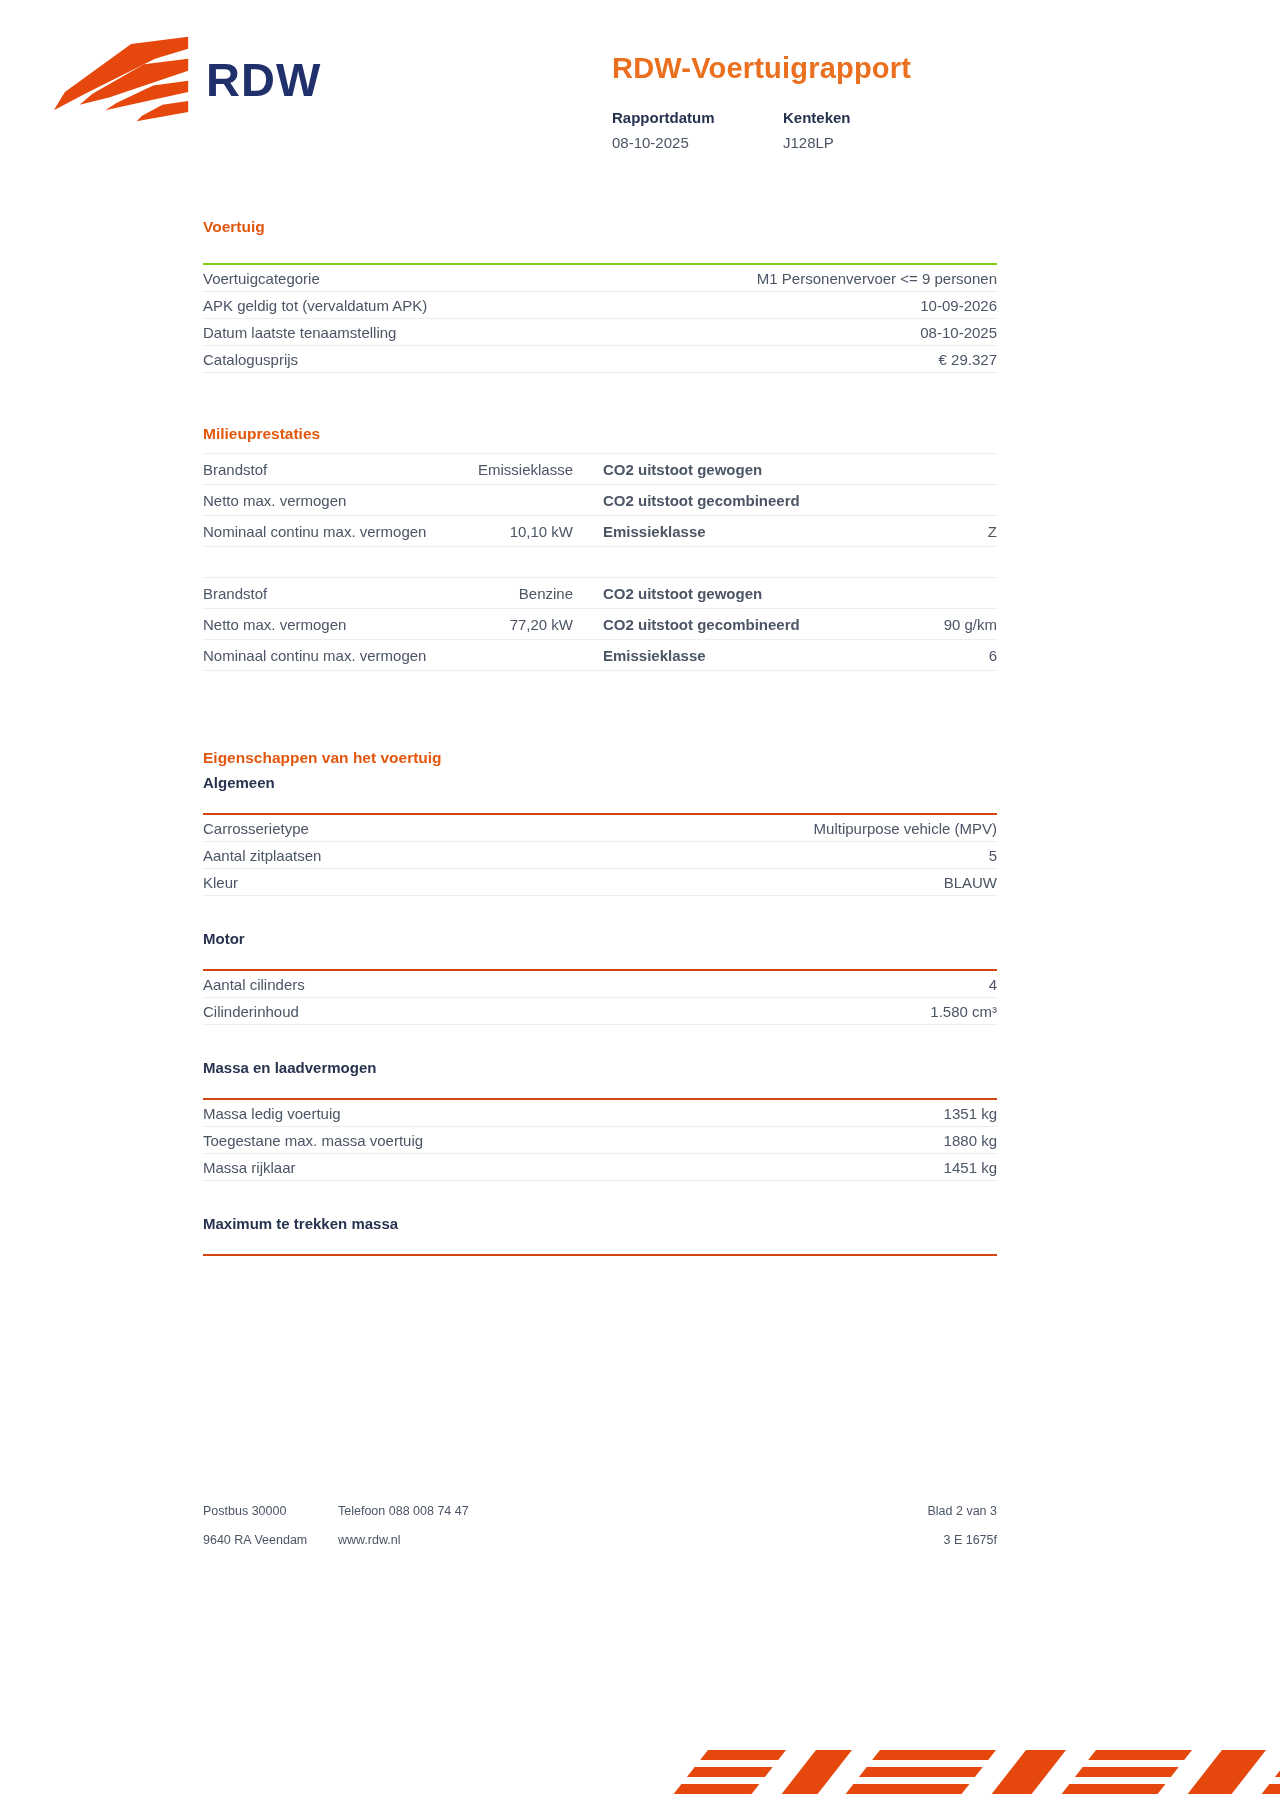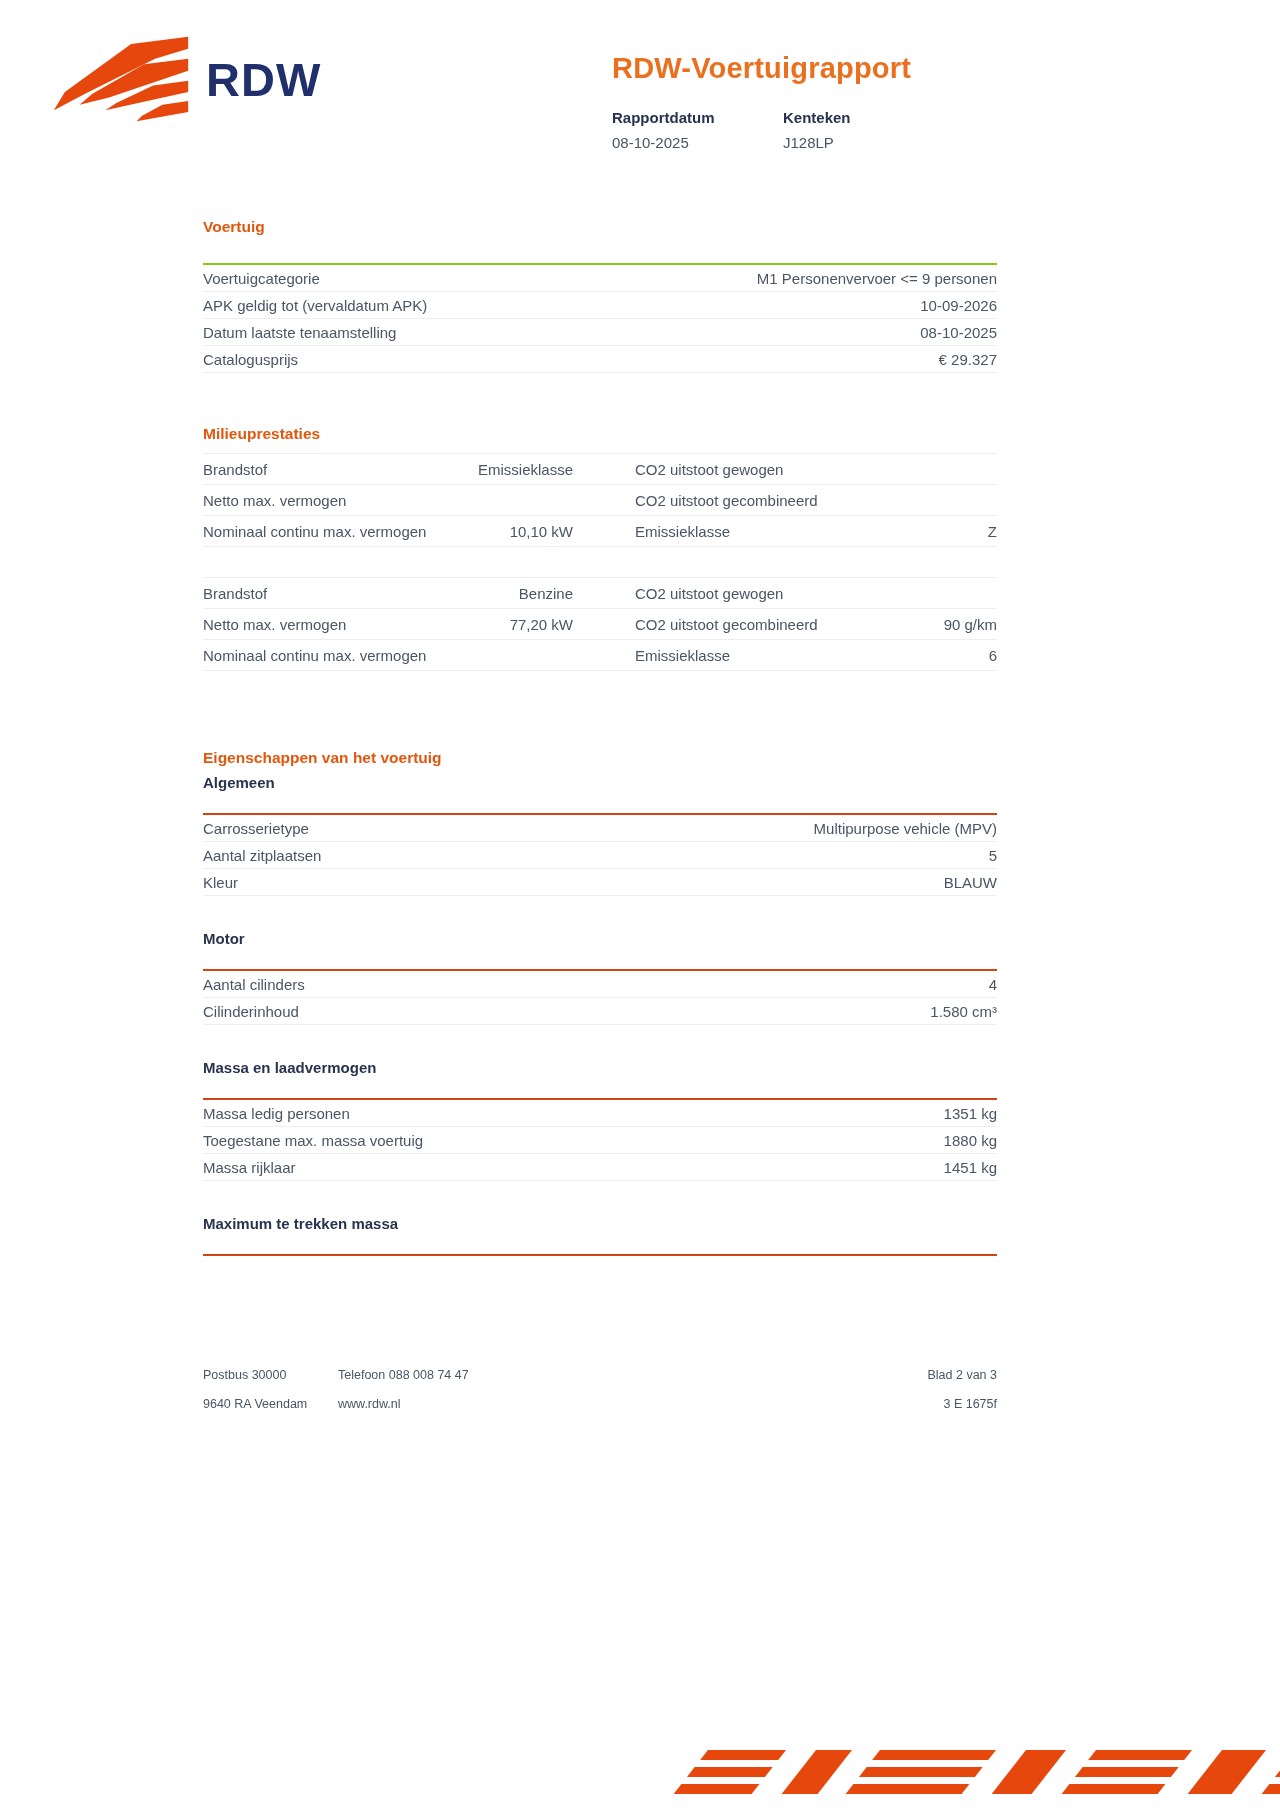--- a/index.html
+++ b/index.html
@@ -43,33 +43,33 @@
   .kv-value { color: #4b5565; text-align: right; }
 
   .milieu-table { margin-top: 10px; border-top: 1px solid #eceef2; }
   .milieu-table.second { margin-top: 30px; }
   .milieu-row {
     display: flex; align-items: center; height: 31px;
     border-bottom: 1px solid #eceef2; font-size: 15px;
   }
   .ml1 { width: 250px; }
   .mv1 { width: 120px; text-align: right; }
-  .ml2 { margin-left: 62px; flex: 1; }
+  .ml2 { margin-left: 30px; flex: 1; font-weight: bold; }
   .mv2 { min-width: 120px; text-align: right; }
 
   .subsection { margin-top: 34px; }
   .subsection.first { margin-top: 7px; }
   .subsection-title {
     font-size: 15px; font-weight: bold; color: #28334f;
     padding-bottom: 22px; border-bottom: 2px solid #cf4410;
   }
   .subsection .kv-table { margin-top: 0; border-top: none; }
 
   
-  .footer { position: absolute; left: 203px; top: 1368px; width: 794px; font-size: 12.5px; color: #4b5565; }
+  .footer { position: absolute; left: 203px; top: 1504px; width: 794px; font-size: 12.5px; color: #4b5565; }
   .footer-row { display: flex; align-items: center; }
   .footer-row + .footer-row { margin-top: 15px; }
   .f-col1 { width: 135px; }
   .f-col2 { flex: 1; }
   .f-col3 { text-align: right; }
 
   
   .bottom-art {
     position: absolute; right: 0; bottom: 6px;
     width: 620px; height: 56px; overflow: hidden;
@@ -211,21 +211,21 @@
             <span class="kv-label">Cilinderinhoud</span>
             <span class="kv-value">1.580 cm³</span>
           </div>
         </div>
       </div>
 
       <div class="subsection">
         <div class="subsection-title">Massa en laadvermogen</div>
         <div class="kv-table">
           <div class="kv-row">
-            <span class="kv-label">Massa ledig personen</span>
+            <span class="kv-label">Massa ledig voertuig</span>
             <span class="kv-value">1351 kg</span>
           </div>
           <div class="kv-row">
             <span class="kv-label">Toegestane max. massa voertuig</span>
             <span class="kv-value">1880 kg</span>
           </div>
           <div class="kv-row">
             <span class="kv-label">Massa rijklaar</span>
             <span class="kv-value">1451 kg</span>
           </div>

